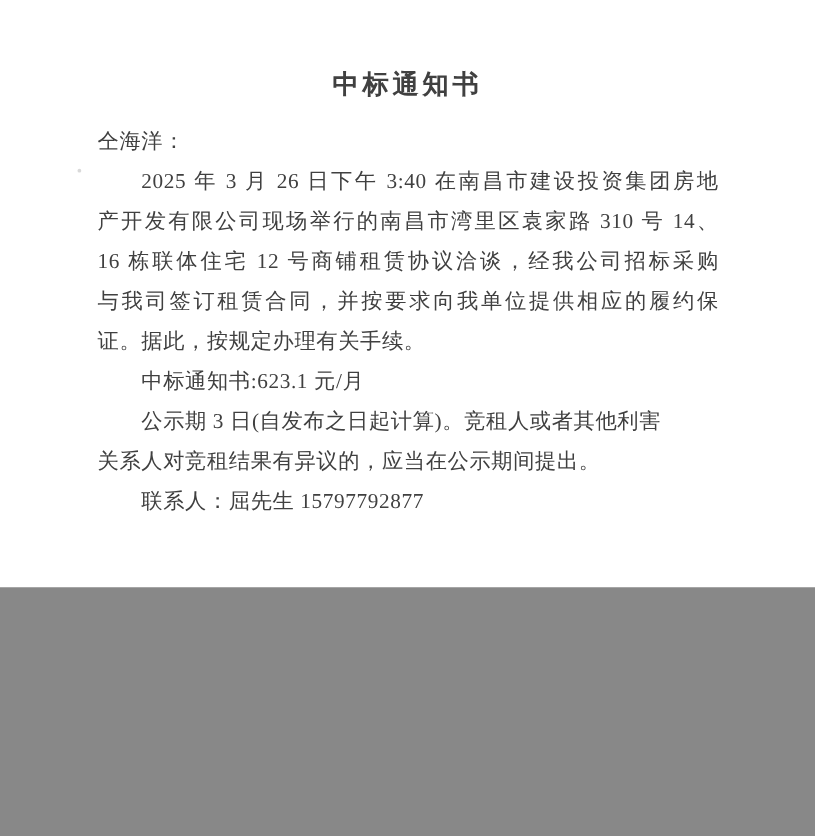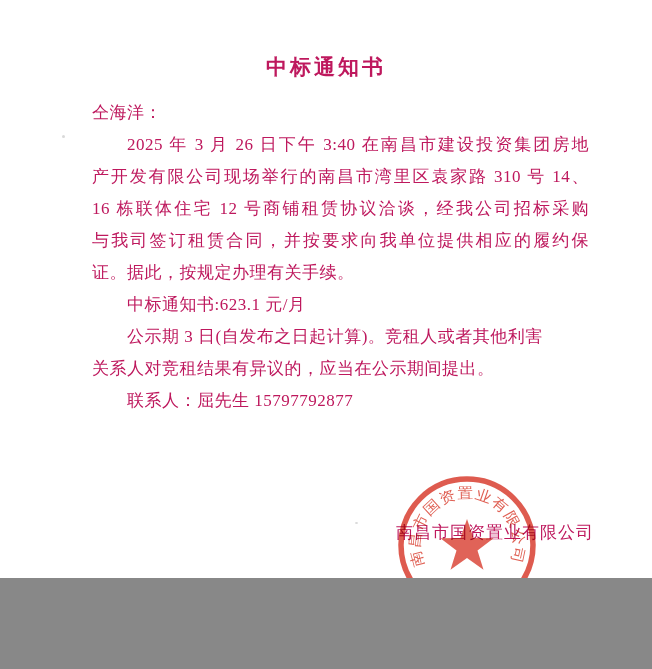--- a/index.html
+++ b/index.html
@@ -1,39 +1,39 @@
 <!DOCTYPE html>
 <html><head>
 <meta charset="utf-8">
 <style>
   * { margin: 0; padding: 0; box-sizing: border-box; }
   html, body { background: #888; }
   .page {
     position: relative;
     width: 652px;
-    height: 578px;
+    height: 470px;
     margin: 0 auto;
     background: #ffffff;
     overflow: hidden;
     font-family: "Liberation Serif", "DejaVu Serif", serif;
-    color: #be185d;
+    color: #404040;
   }
   .doc-title {
     position: absolute;
     top: 53px;
     left: 0;
     width: 100%;
     text-align: center;
     font-size: 21px;
     font-weight: bold;
     letter-spacing: 3px;
   }
   .content {
     position: absolute;
-    left: 92px;
+    left: 78px;
     top: 97px;
     width: 497px;
     font-size: 17px;
     letter-spacing: 0.5px;
   }
   .ln {
     height: 32px;
     line-height: 32px;
     white-space: normal;
   }

